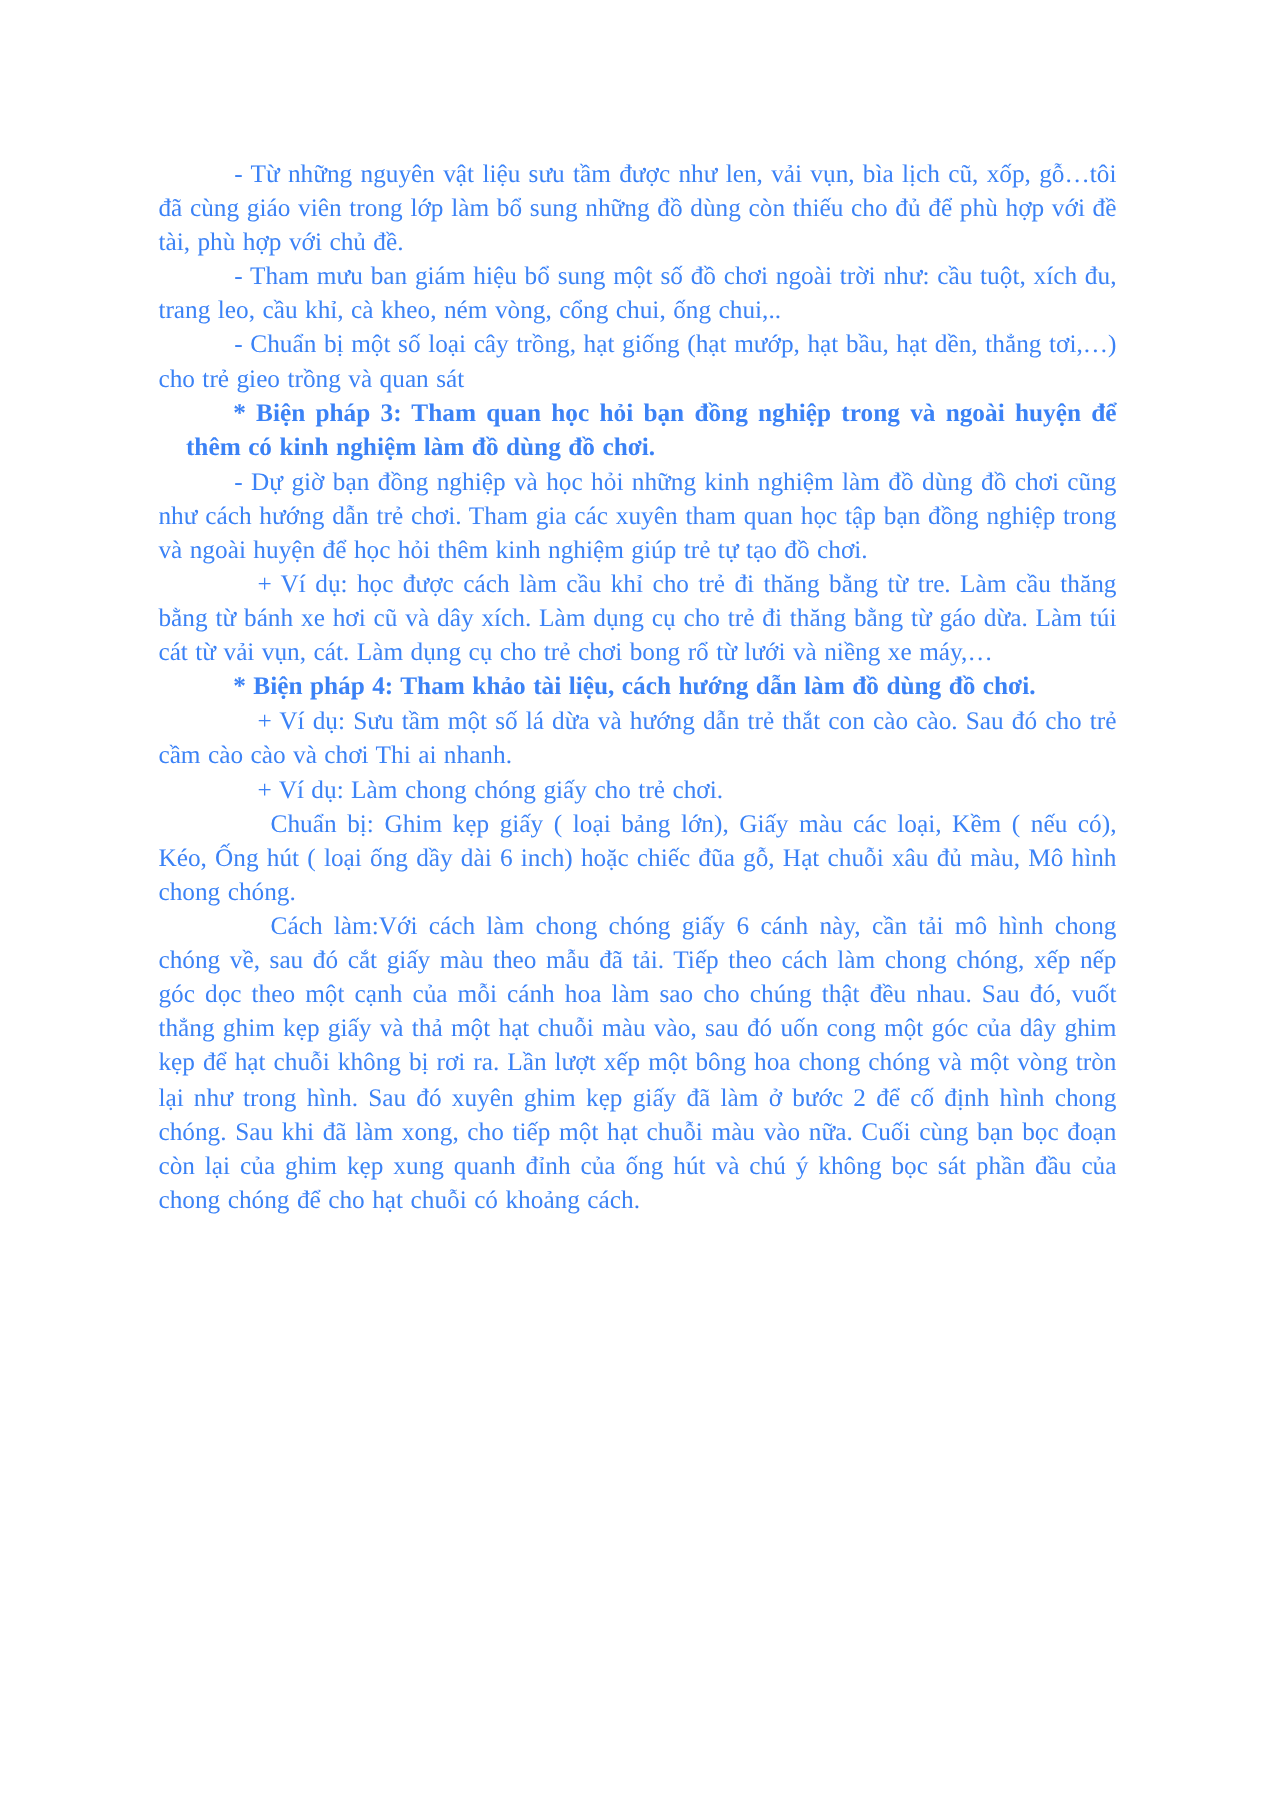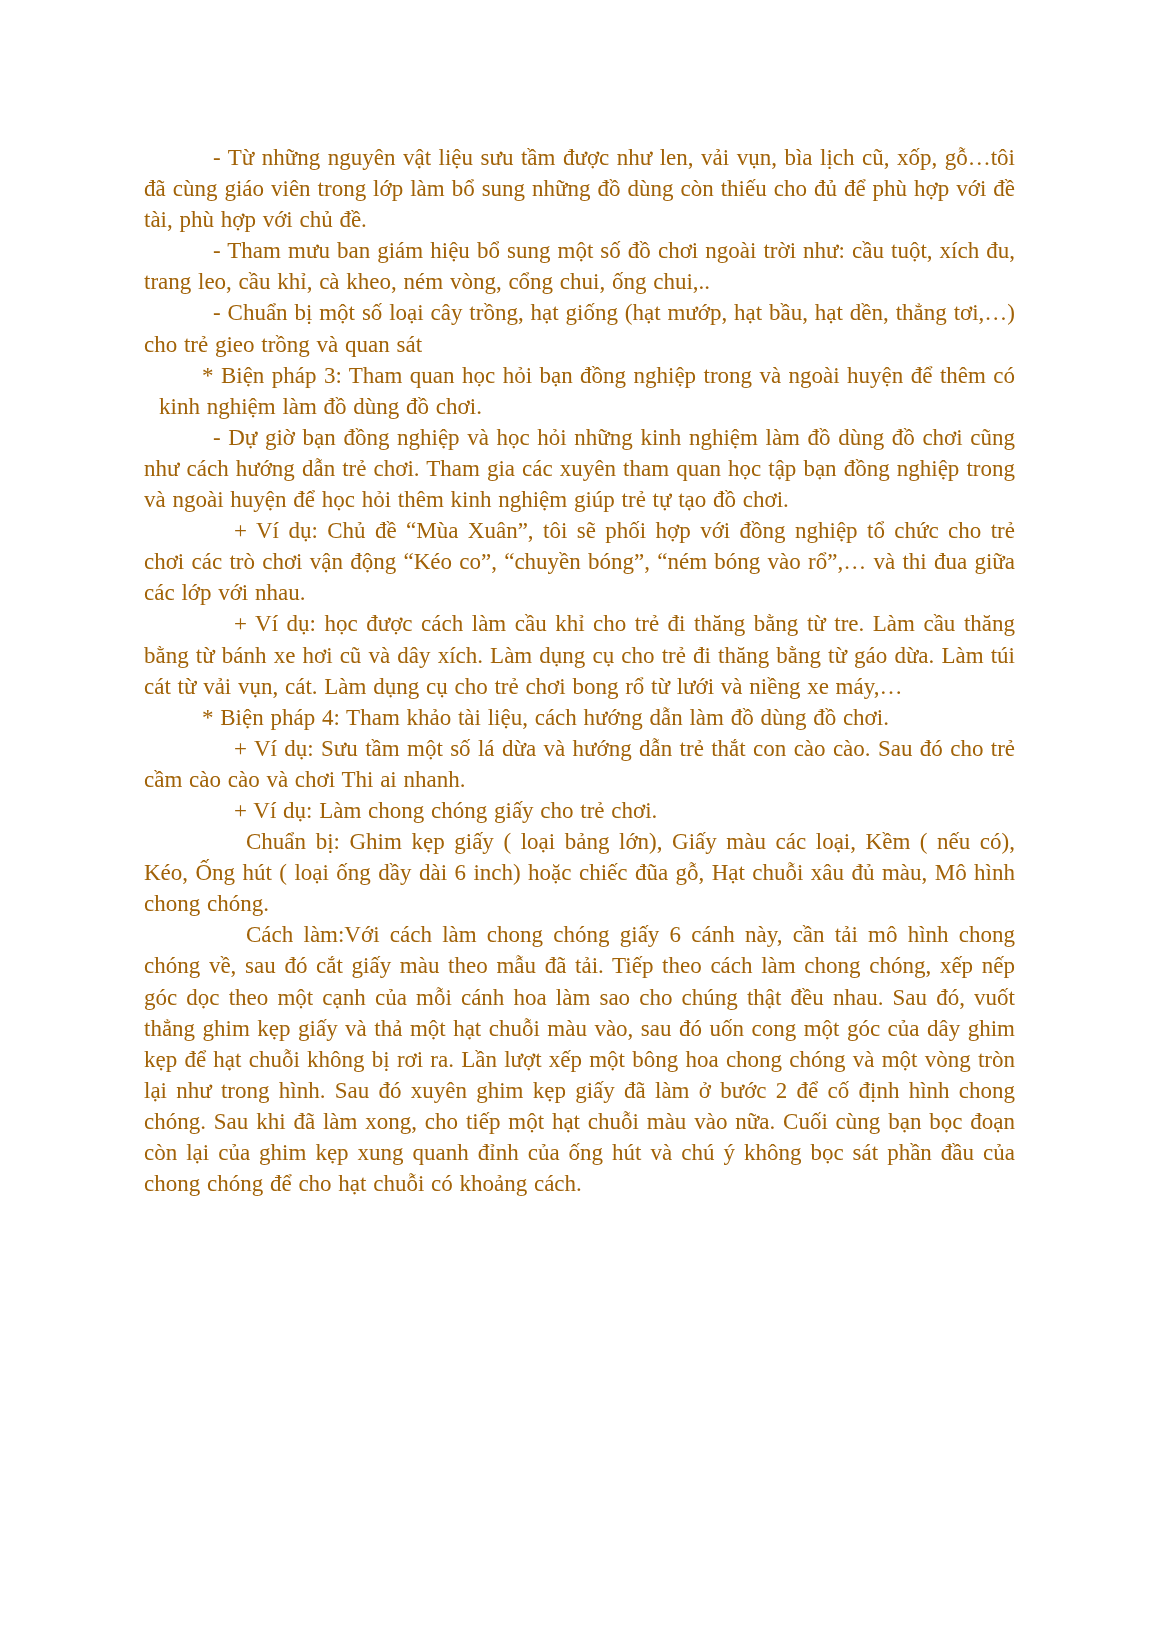--- a/index.html
+++ b/index.html
@@ -5,21 +5,21 @@
   html, body {
     margin: 0;
     padding: 0;
     background: #ffffff;
   }
   .page {
     position: relative;
     width: 1158px;
     height: 1204px;
     background: #ffffff;
-    color: #a16207;
+    color: #3b82f6;
     font-family: "Liberation Serif", "DejaVu Serif", serif;
     overflow: hidden;
   }
   .content {
     position: absolute;
     left: 144px;
     top: 142px;
     width: 871px;
   }
   .para {
@@ -31,43 +31,42 @@
     text-indent: 69px;
     word-spacing: 1px;
   }
   .para.plus {
     text-indent: 90px;
   }
   .para.prep {
     text-indent: 102px;
   }
   .para.heading {
-    font-weight: normal;
-    margin-left: 15px;
+    font-weight: bold;
+    margin-left: 25px;
     text-indent: 43px;
   }
   .page-number {
     position: absolute;
     top: 1541px;
     right: 113px;
     font-size: 23px;
     line-height: 31px;
   }
 </style>
 </head>
 <body>
 
 <div class="page">
   <div class="content">
       <p class="para dash">- Từ những nguyên vật liệu sưu tầm được như len, vải vụn, bìa lịch cũ, xốp, gỗ…tôi đã cùng giáo viên trong lớp làm bổ sung những đồ dùng còn thiếu cho đủ để phù hợp với đề tài, phù hợp với chủ đề.</p>
       <p class="para dash">- Tham mưu ban giám hiệu bổ sung một số đồ chơi ngoài trời như: cầu tuột, xích đu, trang leo, cầu khỉ, cà kheo, ném vòng, cổng chui, ống chui,..</p>
       <p class="para dash">- Chuẩn bị một số loại cây trồng, hạt giống (hạt mướp, hạt bầu, hạt dền, thẳng tơi,…) cho trẻ gieo trồng và quan sát</p>
       <p class="para heading">* Biện pháp 3: Tham quan học hỏi bạn đồng nghiệp trong và ngoài huyện để thêm có kinh nghiệm làm đồ dùng đồ chơi.</p>
       <p class="para dash">- Dự giờ bạn đồng nghiệp và học hỏi những kinh nghiệm làm đồ dùng đồ chơi cũng như cách hướng dẫn trẻ chơi. Tham gia các xuyên tham quan học tập bạn đồng nghiệp trong và ngoài huyện để học hỏi thêm kinh nghiệm giúp trẻ tự tạo đồ chơi.</p>
-      <p class="para plus">+ Ví dụ: Chủ đề “Mùa Xuân”, tôi sẽ phối hợp với đồng nghiệp tổ chức cho trẻ chơi các trò chơi vận động “Kéo co”, “chuyền bóng”, “ném bóng vào rổ”,… và thi đua giữa các lớp với nhau.</p>
       <p class="para plus">+ Ví dụ: học được cách làm cầu khỉ cho trẻ đi thăng bằng từ tre. Làm cầu thăng bằng từ bánh xe hơi cũ và dây xích. Làm dụng cụ cho trẻ đi thăng bằng từ gáo dừa. Làm túi cát từ vải vụn, cát. Làm dụng cụ cho trẻ chơi bong rổ từ lưới và niềng xe máy,…</p>
       <p class="para heading">* Biện pháp 4: Tham khảo tài liệu, cách hướng dẫn làm đồ dùng đồ chơi.</p>
       <p class="para plus">+ Ví dụ: Sưu tầm một số lá dừa và hướng dẫn trẻ thắt con cào cào. Sau đó cho trẻ cầm cào cào và chơi Thi ai nhanh.</p>
       <p class="para plus">+ Ví dụ: Làm chong chóng giấy cho trẻ chơi.</p>
       <p class="para prep">Chuẩn bị: Ghim kẹp giấy ( loại bảng lớn), Giấy màu các loại, Kềm ( nếu có), Kéo, Ống hút ( loại ống dầy dài 6 inch) hoặc chiếc đũa gỗ, Hạt chuỗi xâu đủ màu, Mô hình chong chóng.</p>
       <p class="para prep">Cách làm:Với cách làm chong chóng giấy 6 cánh này, cần tải mô hình chong chóng về, sau đó cắt giấy màu theo mẫu đã tải. Tiếp theo cách làm chong chóng,  xếp nếp góc dọc theo một cạnh của mỗi cánh hoa làm sao cho chúng thật đều nhau. Sau đó, vuốt thẳng ghim kẹp giấy và thả một hạt chuỗi màu vào, sau đó uốn cong một góc của dây ghim kẹp để hạt chuỗi không bị rơi ra. Lần lượt xếp một bông hoa chong chóng và một vòng tròn lại như trong hình. Sau đó xuyên ghim kẹp giấy đã làm ở bước 2 để cố định hình chong chóng. Sau khi đã làm xong, cho tiếp một hạt chuỗi màu vào nữa. Cuối cùng bạn bọc đoạn còn lại của ghim kẹp xung quanh đỉnh của ống hút và chú ý không bọc sát phần đầu của chong chóng để cho hạt chuỗi có khoảng cách.</p>
     </div>
   <div class="page-number">6</div>
 </div>
 

